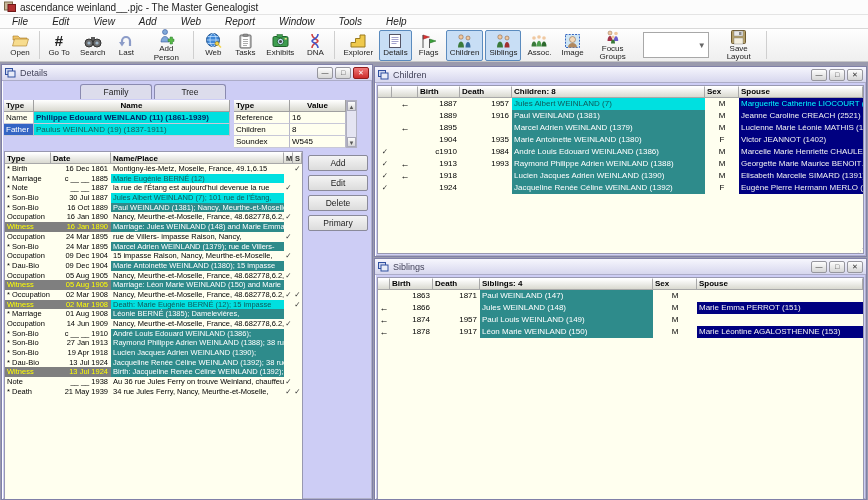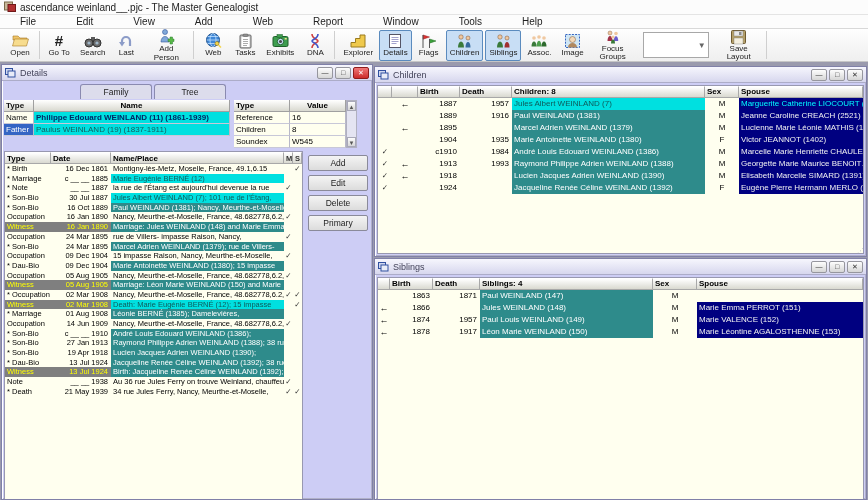--- a/index.html
+++ b/index.html
@@ -5,21 +5,21 @@
   * { margin:0; padding:0; box-sizing:border-box; }
   html,body { width:868px; height:500px; overflow:hidden;
     font-family:"Liberation Sans","DejaVu Sans",sans-serif; background:#9A9AAD; }
   .nowrap { white-space:nowrap; overflow:hidden; }
 
   
   #titlebar { height:15px; background:#FCFCFC; display:flex; align-items:center; gap:4px;
     padding:0 4px; font-size:10px; color:#222; border-bottom:1px solid #E4E4E4; }
   #menubar { height:14px; background:#FCFCFC; display:flex; align-items:center;
     font-size:10px; color:#222; border-bottom:1px solid #D8D8D8; }
-  #menubar .mitem { padding:1px 20px; cursor:default; }
+  #menubar .mitem { padding:1px 12px; cursor:default;font-style:italic; }
   #toolbar { height:33px; background:linear-gradient(#FEFEFE,#EFEFEF);
     border-bottom:1px solid #C6C6C6; display:flex; align-items:center; padding:0 4px; }
   .tbtn { display:flex; flex-direction:column; align-items:center; justify-content:center;
     gap:0px; padding:1px 3px; margin:0 1px; min-width:30px; max-width:46px; height:31px;
     border:1px solid transparent; border-radius:2px; }
   .tbtn .tlabel { font-size:8px; line-height:8.5px; color:#222; text-align:center; white-space:pre-line; }
   .tbtn.pressed { background:#C8DEF5; border-color:#5B8BBE; }
   .tsep { width:1px; height:28px; background:#CFCFCF; margin:0 3px; flex:none; }
   .ticon { height:17px; display:flex; align-items:center; }
   #layout-combo { width:66px; height:26px; background:#fff; border:1px solid #A8A8A8;
@@ -724,21 +724,20 @@
           <div class="col-name nowrap teal">Jules WEINLAND (148)</div>
           <div class="col-c">M</div>
           <div class="col-spouse nowrap navy">Marie Emma PERROT (151)</div>
         </div>
         <div class="s-row">
           <div class="arrow col-c">←</div>
           <div class="col-r">1874</div>
           <div class="col-r">1957</div>
           <div class="col-name nowrap teal">Paul Louis WEINLAND (149)</div>
           <div class="col-c">M</div>
-          <div class="col-spouse nowrap navy">Marie VALENCE (152)</div>
         </div>
         <div class="s-row">
           <div class="arrow col-c">←</div>
           <div class="col-r">1878</div>
           <div class="col-r">1917</div>
           <div class="col-name nowrap teal">Léon Marie WEINLAND (150)</div>
           <div class="col-c">M</div>
           <div class="col-spouse nowrap navy">Marie Léontine AGALOSTHENNE (153)</div>
         </div>
       </div>

